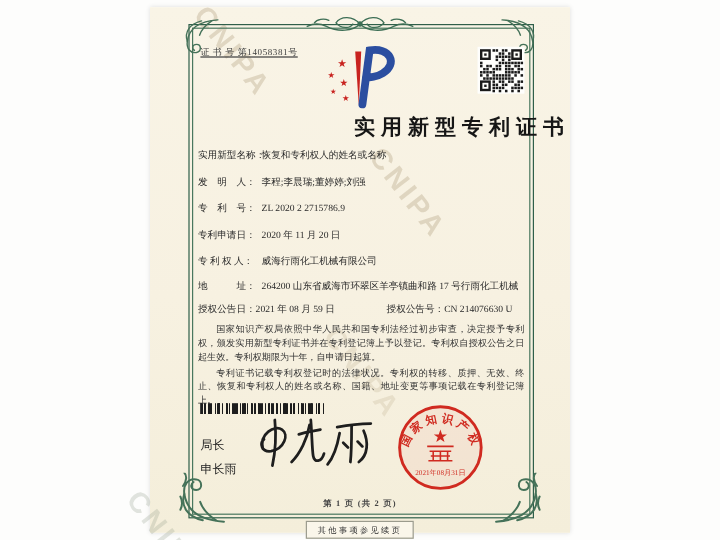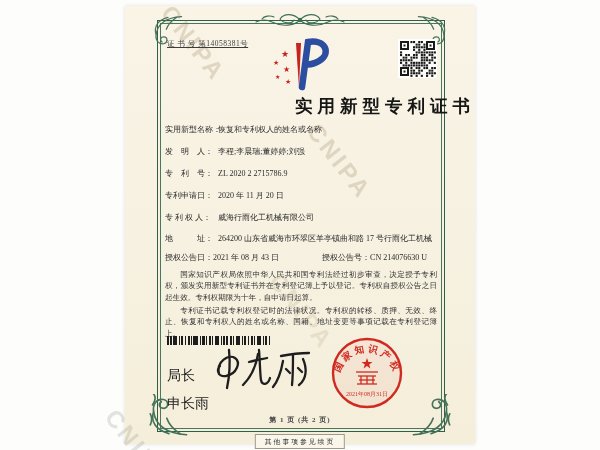--- a/index.html
+++ b/index.html
@@ -24,21 +24,21 @@
   .field{position:relative;padding-left:53px;margin-bottom:11.5px;line-height:1.3;}
   .field .lab{position:absolute;left:0;top:0;white-space:pre;font-family:Liberation Serif, serif;}
   .grantrow{display:flex;margin-top:1px;margin-bottom:6px;}
   .grantrow .g2{margin-left:auto;margin-right:10px;}
   .paras p{margin:0 0 2px 0;font-size:7.6px;line-height:1.5;text-align:justify;text-indent:2em;color:#333;}
   .barcode{position:absolute;left:42px;top:330px;width:103px;height:9px;
       background:
         repeating-linear-gradient(90deg,#1d1d1d 0 1px,transparent 1px 3px),
         repeating-linear-gradient(90deg,#1d1d1d 0 2px,transparent 2px 7px),
         repeating-linear-gradient(90deg,transparent 0 4px,#1d1d1d 4px 5px,transparent 5px 11px);}
-  .director{position:absolute;left:42px;top:356px;font-size:14px;line-height:2.0;color:#222;}
+  .director{position:absolute;left:42px;top:356px;font-size:10px;line-height:2.0;color:#222;}
   .sig{position:absolute;left:78px;top:338px;width:125px;height:55px;}
   .seal{position:absolute;left:205px;top:330px;width:74px;height:74px;}
   .pagenum{position:absolute;left:0;top:409px;width:100%;text-align:center;font-size:7px;
          letter-spacing:1px;color:#444;font-weight:bold;}
   .contnote{position:absolute;left:50%;top:428px;transform:translateX(-50%);
          border:.8px solid #9b9b8d;background:#faf6ea;padding:1.5px 9px;font-size:6.8px;
          letter-spacing:2px;color:#333;white-space:nowrap;}
   .corner{position:absolute;width:34px;height:34px;}
   .corner svg,.topornament svg,.sig svg,.seal svg,.logo svg,.qr svg{display:block;width:100%;height:100%;}
   .c-tl{left:26px;top:8px;}
@@ -261,21 +261,21 @@
       </div>
       <div class="field">
         <span class="lab">专 利 权 人：</span>
         <span class="val">威海行雨化工机械有限公司</span>
       </div>
       <div class="field" style="margin-bottom:7px;">
         <span class="lab">地　　　址：</span>
         <span class="val">264200 山东省威海市环翠区羊亭镇曲和路 17 号行雨化工机械</span>
       </div>
       <div class="grantrow">
-        <span class="g1"><span>授权公告日：</span><span>2021 年 08 月 43 日</span></span>
+        <span class="g1"><span>授权公告日：</span><span>2021 年 08 月 59 日</span></span>
         <span class="g2"><span>授权公告号：</span><span>CN 214076630 U</span></span>
       </div>
       <div class="paras">
         <p>国家知识产权局依照中华人民共和国专利法经过初步审查，决定授予专利权，颁发实用新型专利证书并在专利登记簿上予以登记。专利权自授权公告之日起生效。专利权期限为十年，自申请日起算。</p>
         <p>专利证书记载专利权登记时的法律状况。专利权的转移、质押、无效、终止、恢复和专利权人的姓名或名称、国籍、地址变更等事项记载在专利登记簿上。</p>
       </div>
     </div>
 
     <div class="barcode"></div>
 

